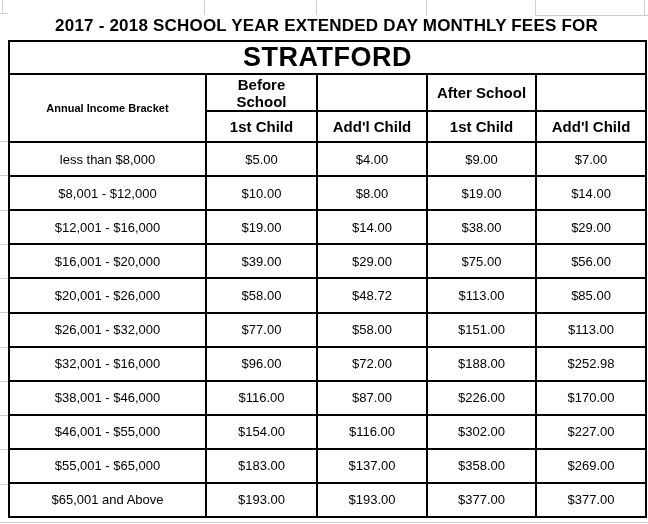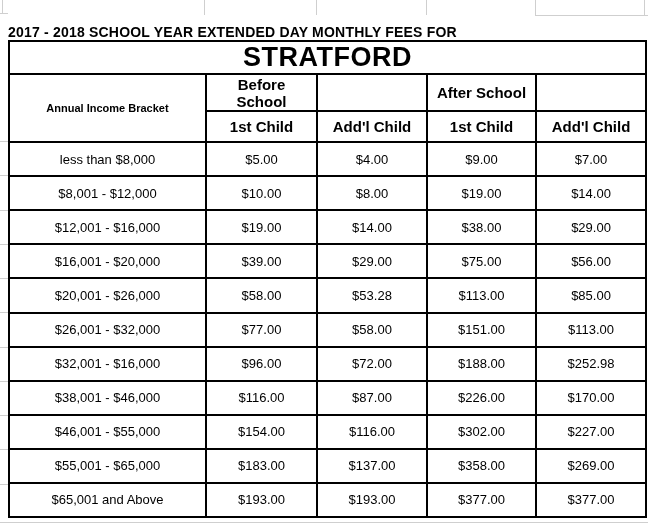--- a/index.html
+++ b/index.html
@@ -10,23 +10,23 @@
     background: #ffffff;
     font-family: "Liberation Sans", "DejaVu Sans", sans-serif;
     color: #000000;
     overflow: hidden;
   }
   
   .gridline { position: absolute; background: #cfcfcf; }
 
   #page-title {
     position: absolute;
-    left: 8px; top: 24px; width: 637px;
-    text-align: left;
-    font-size: 14px;
+    left: 8px; top: 16px; width: 637px;
+    text-align: center;
+    font-size: 17px;
     font-weight: bold;
     letter-spacing: 0.2px;
     white-space: nowrap;
   }
 
   #table-wrap { position: absolute; left: 8px; top: 40px; }
 
   table.fees {
     border-collapse: collapse;
     table-layout: fixed;
@@ -153,21 +153,21 @@
           <tr class="data-row">
           <td class="bracket">$16,001 - $20,000</td>
           <td class="fee">$39.00</td>
           <td class="fee">$29.00</td>
           <td class="fee">$75.00</td>
           <td class="fee">$56.00</td>
         </tr>
           <tr class="data-row">
           <td class="bracket">$20,001 - $26,000</td>
           <td class="fee">$58.00</td>
-          <td class="fee">$53.28</td>
+          <td class="fee">$48.72</td>
           <td class="fee">$113.00</td>
           <td class="fee">$85.00</td>
         </tr>
           <tr class="data-row">
           <td class="bracket">$26,001 - $32,000</td>
           <td class="fee">$77.00</td>
           <td class="fee">$58.00</td>
           <td class="fee">$151.00</td>
           <td class="fee">$113.00</td>
         </tr>

